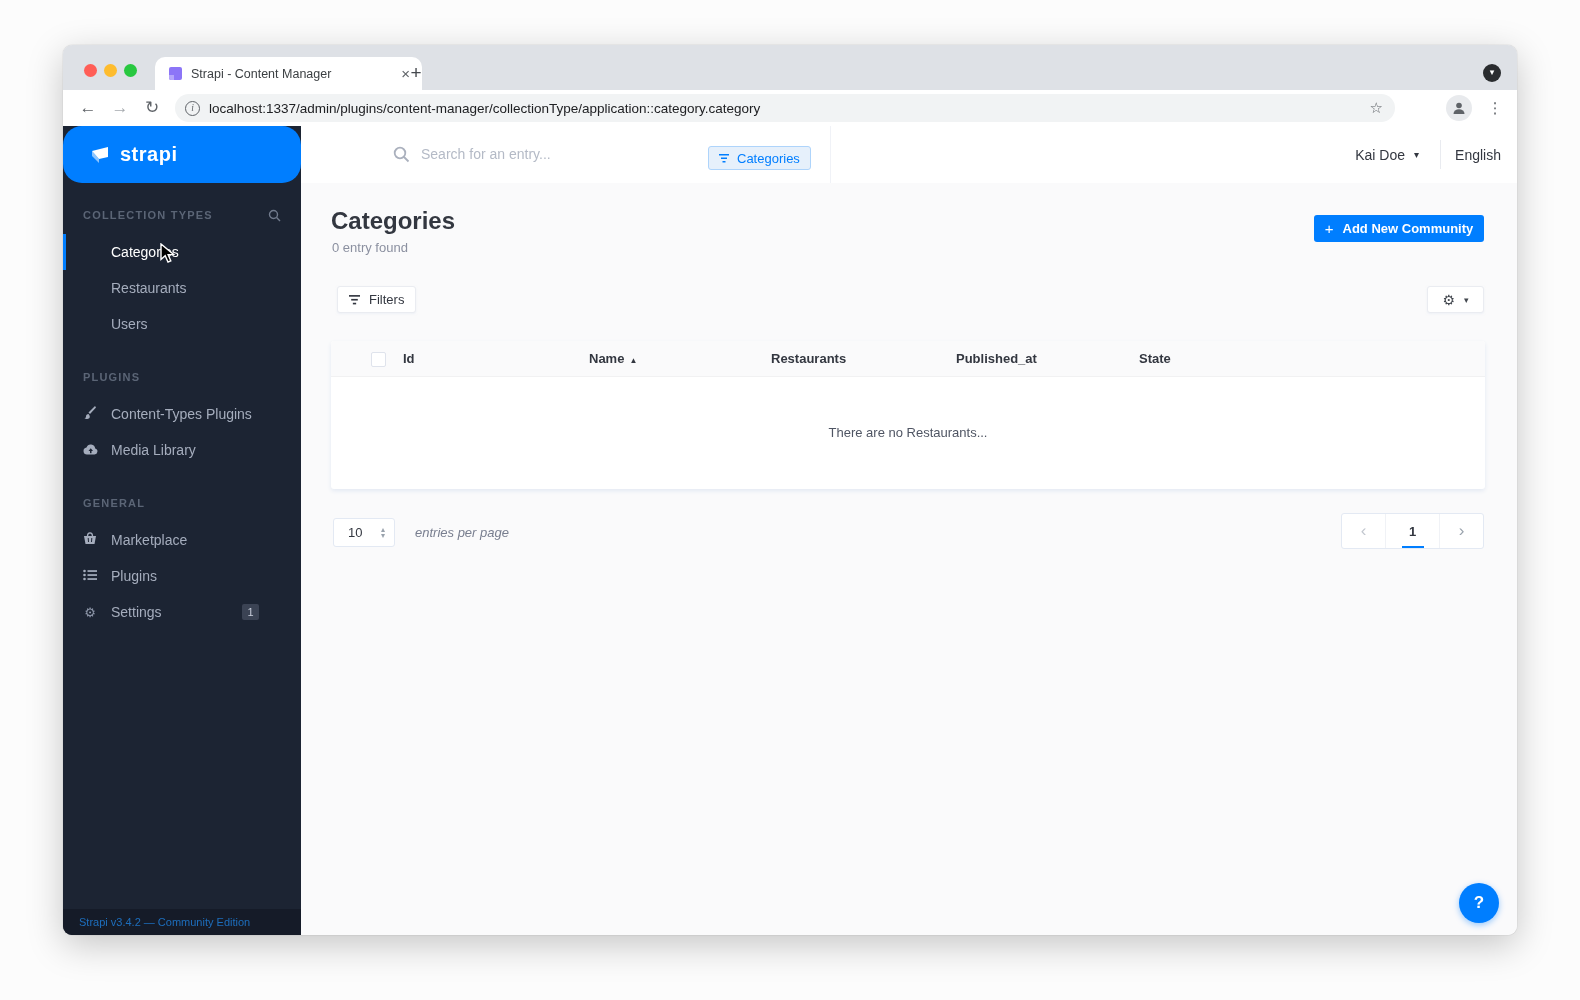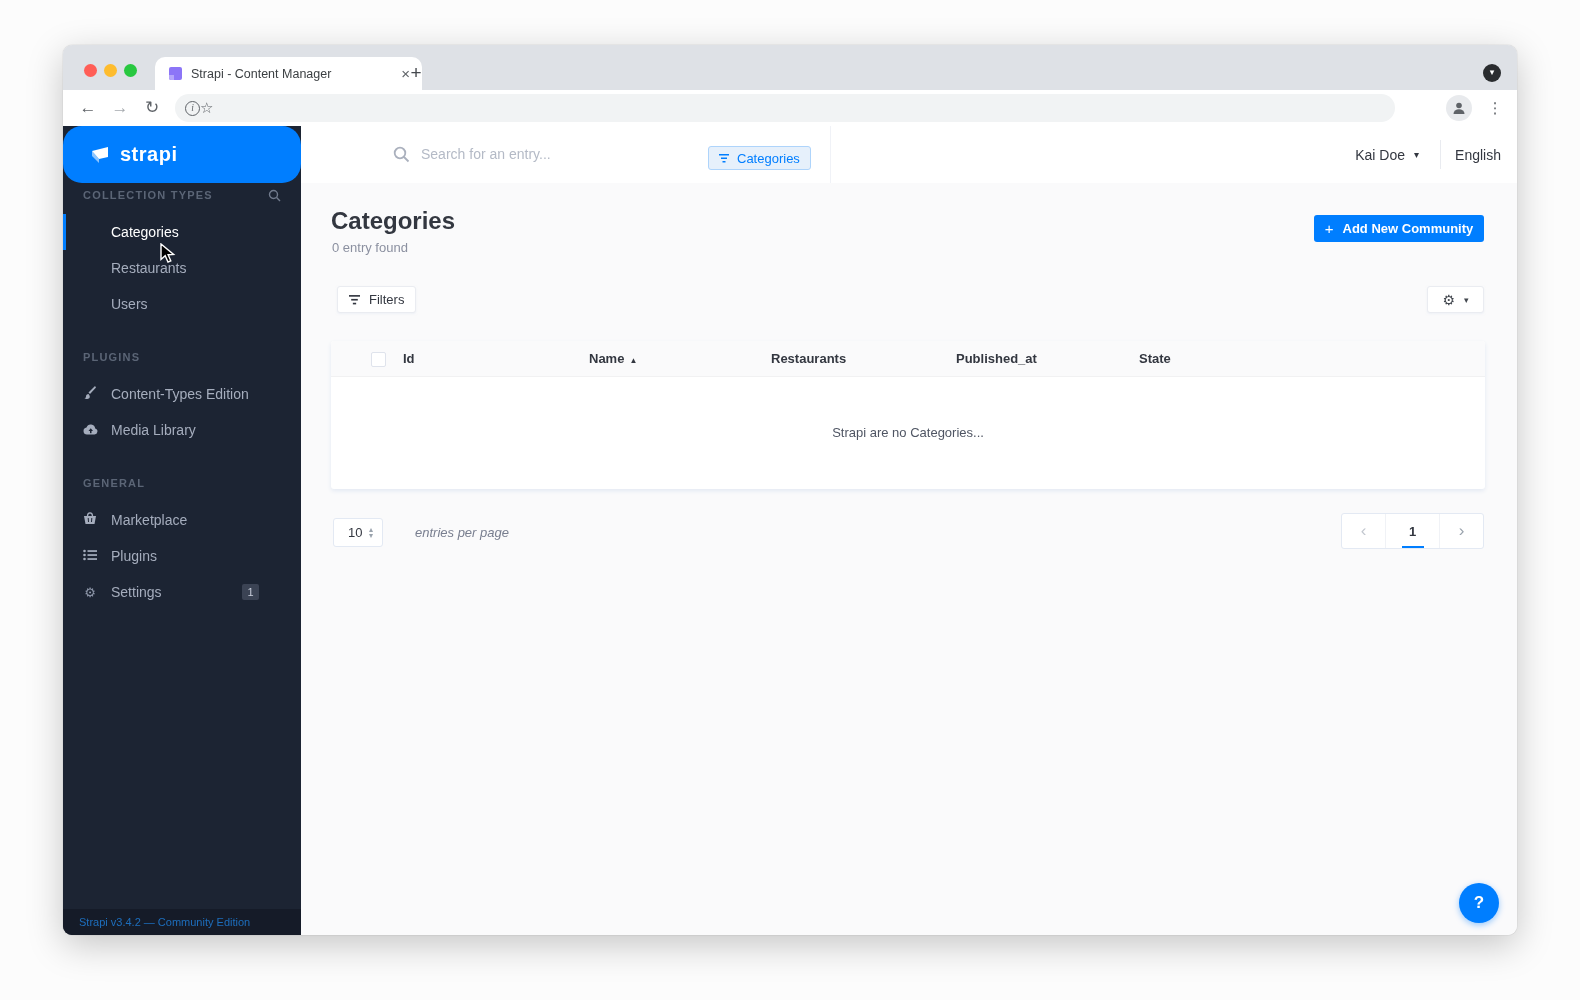--- a/index.html
+++ b/index.html
@@ -40,21 +40,21 @@
     background:#e8eaed; display:flex; align-items:center; justify-content:center; }
   .menu-dots { position:absolute; left:1424px; top:5px; width:16px; height:26px; text-align:center;
     line-height:26px; font-size:15px; color:#5f6368; letter-spacing:0; }
 
   
   .app { position:absolute; top:81px; left:0; right:0; bottom:0; display:flex; }
 
   .sidebar { position:relative; width:238px; background:#1c2433; flex:0 0 238px; }
   .logo-block { height:57px; background:#007eff; display:flex; align-items:center; padding-left:26px;border-radius:19px; }
   .logo-text { color:#fff; font-size:20px; font-weight:bold; letter-spacing:.5px; margin-left:9px; }
-  .side-nav { padding-top:3px; }
+  .side-nav { padding-top:23px; }
   .side-heading { display:flex; align-items:center; padding:0 20px; height:18px; margin-bottom:10px; }
   .side-heading span.txt { flex:1; font-size:11px; font-weight:bold; letter-spacing:1.2px; color:#5b6576; }
   .side-section { margin-top:26px; }
   .side-item { position:relative; height:36px; display:flex; align-items:center; padding-left:19px;
     color:#a5adbd; font-size:14px; }
   .side-item .ic { width:16px; text-align:center; flex:0 0 16px; color:#8d96a9; font-size:13px; }
   .side-item .lbl { margin-left:13px; }
   .side-item.active { color:#fff; }
   .side-item.active::before { content:""; position:absolute; left:0; top:0; bottom:0; width:3px; background:#007eff; }
   .bullet { width:5px; height:5px; border-radius:50%; background:#6a7385; margin:0 auto; }
@@ -105,21 +105,21 @@
   .thead .col { position:absolute; top:0; height:36px; line-height:36px; font-size:13px;
     font-weight:bold; color:#333740; }
   .cb { position:absolute; left:40px; top:11px; width:15px; height:15px; background:#fff;
     border:1px solid #dfe3ec; border-radius:2px; }
   .col-id { left:72px; } .col-name { left:258px; } .col-rest { left:440px; }
   .col-pub { left:625px; } .col-state { left:808px; }
   .sort-ic { font-size:8px; margin-left:5px; color:#333740; }
   .tbody-empty { height:111px; display:flex; align-items:center; justify-content:center;
     font-size:13px; color:#4f5563; }
 
-  .pp-select { position:absolute; left:32px; top:335px; width:50px; height:29px; background:#fff;
+  .pp-select { position:absolute; left:32px; top:335px; width:62px; height:29px; background:#fff;
     border:1px solid #e3e9f3; border-radius:3px; display:flex; align-items:center; padding:0 9px 0 14px;
     font-size:13px; color:#333740; }
   .stepper { margin-left:auto; display:flex; flex-direction:column; line-height:6px; }
   .stepper span { font-size:8px; color:#9aa3ad; }
   .pp-label { position:absolute; left:114px; top:342px; font-size:13px; font-style:italic; color:#787e8f; }
   .pager { position:absolute; left:1040px; top:330px; width:143px; height:36px; background:#fff;
     border:1px solid #e3e9f3; border-radius:3px; display:flex; }
   .pager .pcell { display:flex; align-items:center; justify-content:center; }
   .pager .prev { width:44px; border-right:1px solid #f0f2f6; color:#c2c7cf; font-size:17px; }
   .pager .page { flex:1; position:relative; font-size:13px; font-weight:bold; color:#333740; }
@@ -153,20 +153,21 @@
       <div class="newtab">+</div>
       <div class="tabsearch">▾</div>
     </div>
 
     <div class="toolbar">
       <div class="navbtn" style="left:12px">←</div>
       <div class="navbtn fwd" style="left:44px">→</div>
       <div class="navbtn" style="left:76px">↻</div>
       <div class="omnibox">
         <span class="info-icon">i</span>
+        <span class="url">localhost:1337/admin/plugins/content-manager/collectionType/application::category.category</span>
         <span class="star">☆</span>
       </div>
       <div class="avatar-btn">
         <svg width="16" height="16" viewBox="0 0 16 16">
           <circle cx="8" cy="5.5" r="2.8" fill="#5f6368"></circle>
           <path d="M2.5 14 a5.5 4.8 0 0 1 11 0 z" fill="#5f6368"></path>
         </svg>
       </div>
       <div class="menu-dots">⋮</div>
     </div>
@@ -208,21 +209,21 @@
             <div class="side-heading">
               <span class="txt">PLUGINS</span>
             </div>
             <div class="side-item">
               <span class="ic">
                 <svg width="14" height="14" viewBox="0 0 14 14">
                   <path d="M13 1 L6.5 7.5 L8 9 L14 2.5 z" fill="#a5adbd" transform="translate(-1,-1)"></path>
                   <path d="M5.5 8 C4 8 3 9 3 10.5 C3 11.5 2.3 12 1.5 12 C2.5 13.3 5 13.5 6.2 12.3 C7.2 11.3 7 9.5 5.5 8 z" fill="#a5adbd"></path>
                 </svg>
               </span>
-              <span class="lbl">Content-Types Edition</span>
+              <span class="lbl">Content-Types Plugins</span>
             </div>
             <div class="side-item">
               <span class="ic">
                 <svg width="15" height="11" viewBox="0 0 15 11">
                   <path d="M4 10.5 a3.5 3.5 0 0 1 -0.5 -6.96 A4.5 4.5 0 0 1 12.2 4.6 A3 3 0 0 1 11.5 10.5 z" fill="#a5adbd"></path>
                   <path d="M7.75 4.2 L10 7 L5.5 7 z" fill="#1c2433"></path>
                   <rect x="7" y="6.2" width="1.5" height="3" fill="#1c2433"></rect>
                 </svg>
               </span>
               <span class="lbl">Media Library</span>
@@ -315,21 +316,21 @@
 
           <div class="table-card">
             <div class="thead">
               <span class="cb"></span>
               <span class="col col-id">Id</span>
               <span class="col col-name"><span>Name</span><span class="sort-ic">▲</span></span>
               <span class="col col-rest">Restaurants</span>
               <span class="col col-pub">Published_at</span>
               <span class="col col-state">State</span>
             </div>
-            <div class="tbody-empty">Strapi are no Categories...</div>
+            <div class="tbody-empty">There are no Restaurants...</div>
           </div>
 
           <div class="pp-select">
             <span>10</span>
             <span class="stepper">
               <span>▴</span>
               <span>▾</span>
             </span>
           </div>
           <div class="pp-label">entries per page</div>

